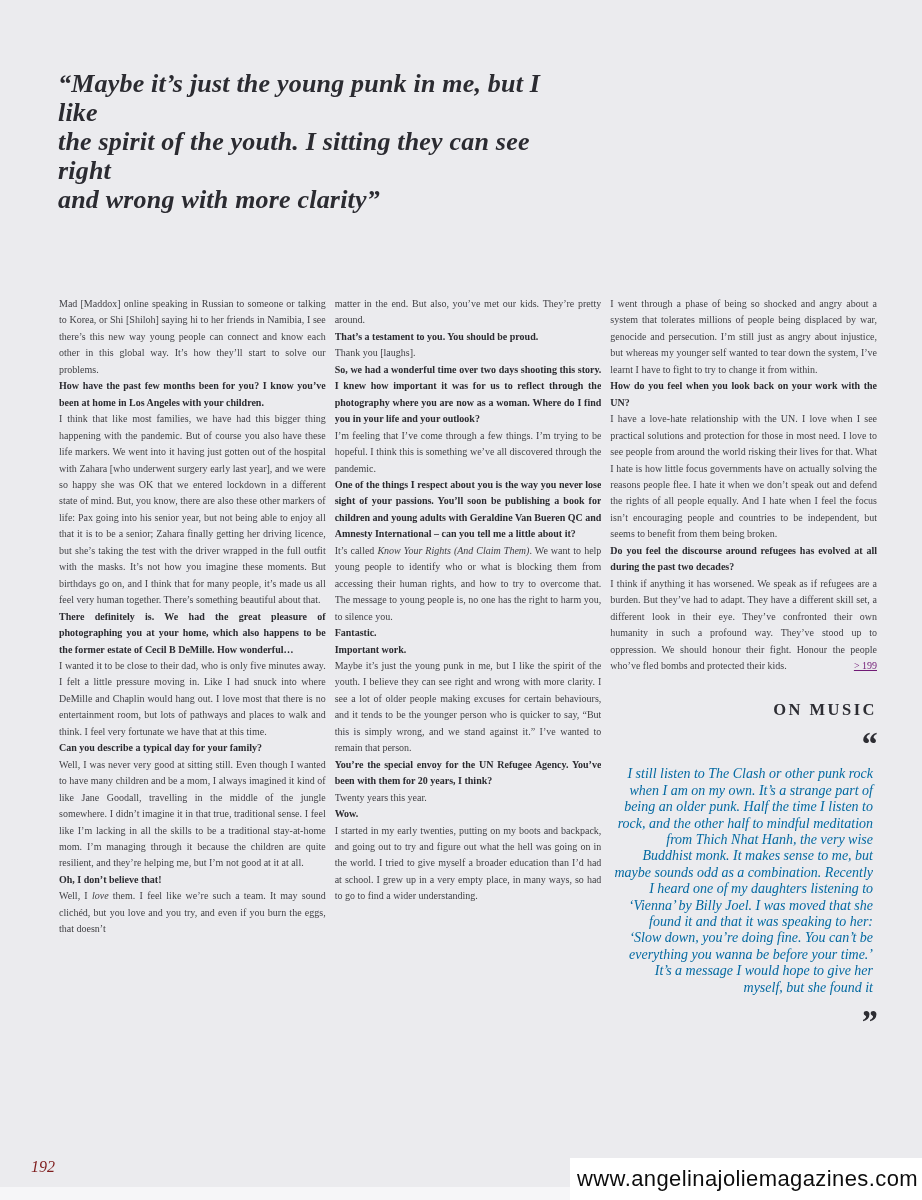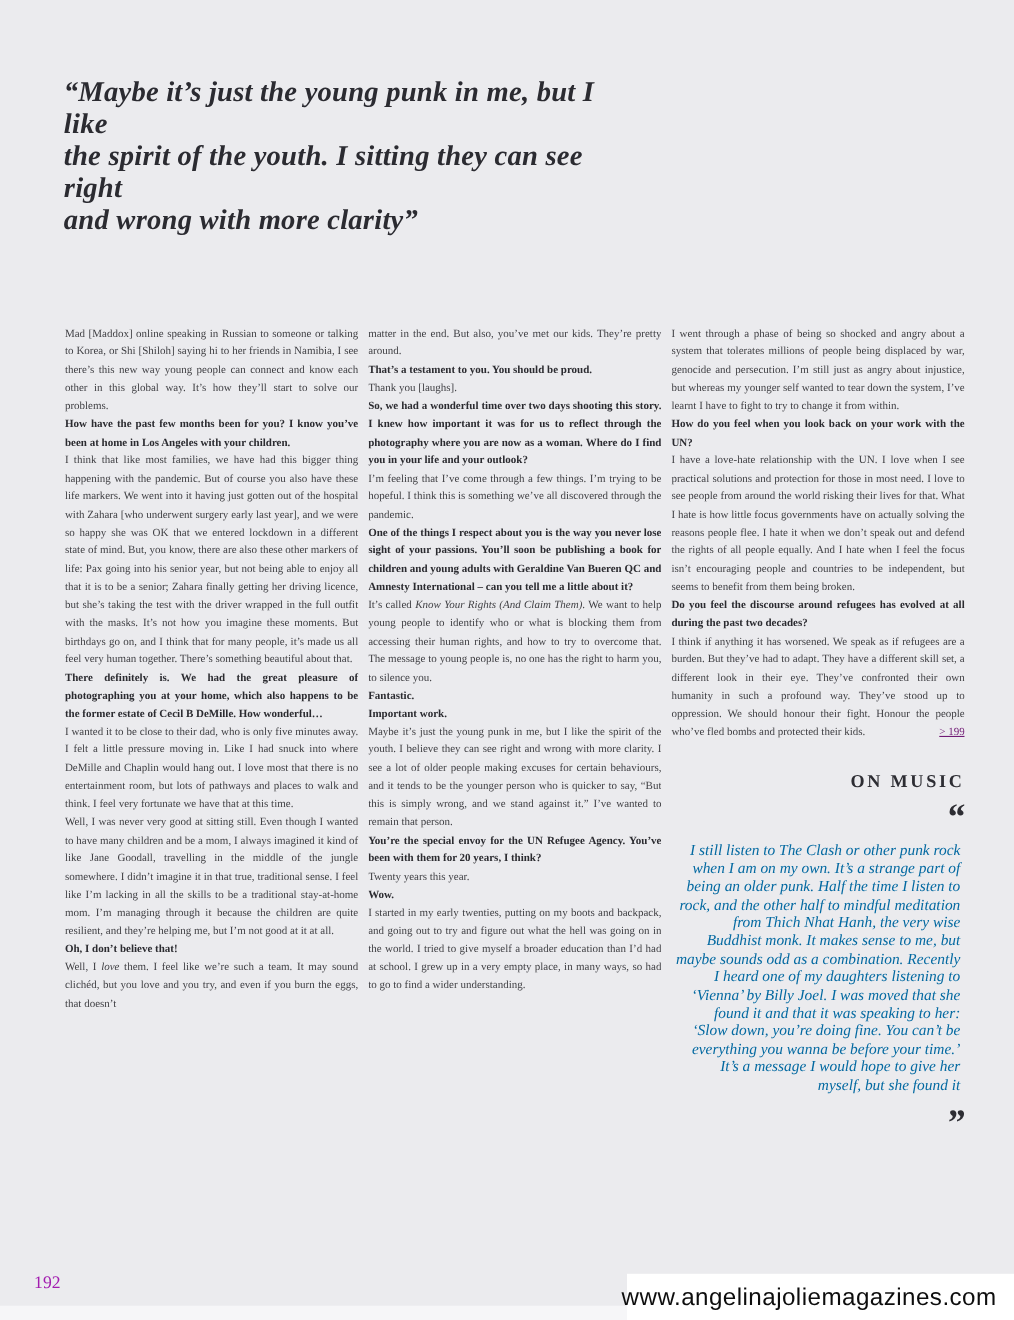--- a/index.html
+++ b/index.html
@@ -38,32 +38,32 @@
     display:block;margin-top:14px;font-style:italic;
   }
   .quote-mark.close{margin-top:16px;}
   .sidebar-text{
     margin-top:12px;padding:0 4px;
     font-style:italic;font-size:14px;line-height:16.4px;color:#0369a1;
   }
   
   .page-number{
     position:absolute;left:31px;top:1158px;
-    font-size:16px;color:#a21caf;
+    font-style:italic;font-size:16px;color:#7f1d1d;
   }
   .bottom-strip{
     position:absolute;left:0;bottom:0;width:922px;height:13px;background:#f6f6f8;
   }
   .watermark-box{
     position:absolute;right:0;bottom:0;width:352px;height:42px;background:#ffffff;
     display:flex;align-items:center;justify-content:flex-end;
   }
   .watermark{
     font-family:"Liberation Sans",sans-serif;font-size:22px;color:#0d0d0d;
-    letter-spacing:.4px;padding-right:16px;white-space:nowrap;
+    letter-spacing:.4px;padding-right:4px;white-space:nowrap;
   }
 </style>
 </head>
 <body>
 
 <div class="page">
 
   <div class="pull-quote">
     <span class="ln">“Maybe it’s just the young punk in me, but I like</span>
     <span class="ln">the spirit of the youth. I sitting they can see right</span>
@@ -71,20 +71,21 @@
   </div>
 
   <div class="columns">
     <div class="col">
       <div>
           <p class="answer"><span>Mad [Maddox] online speaking in Russian to someone or talking to Korea, or Shi [Shiloh] saying hi to her friends in Namibia, I see there’s this new way young people can connect and know each other in this global way. It’s how they’ll start to solve our problems.</span></p>
           <p class="question"><span>How have the past few months been for you? I know you’ve been at home in Los Angeles with your children.</span></p>
           <p class="answer"><span>I think that like most families, we have had this bigger thing happening with the pandemic. But of course you also have these life markers. We went into it having just gotten out of the hospital with Zahara [who underwent surgery early last year], and we were so happy she was OK that we entered lockdown in a different state of mind. But, you know, there are also these other markers of life: Pax going into his senior year, but not being able to enjoy all that it is to be a senior; Zahara finally getting her driving licence, but she’s taking the test with the driver wrapped in the full outfit with the masks. It’s not how you imagine these moments. But birthdays go on, and I think that for many people, it’s made us all feel very human together. There’s something beautiful about that.</span></p>
           <p class="question"><span>There definitely is. We had the great pleasure of photographing you at your home, which also happens to be the former estate of Cecil B DeMille. How wonderful…</span></p>
           <p class="answer"><span>I wanted it to be close to their dad, who is only five minutes away. I felt a little pressure moving in. Like I had snuck into where DeMille and Chaplin would hang out. I love most that there is no entertainment room, but lots of pathways and places to walk and think. I feel very fortunate we have that at this time.</span></p>
+          <p class="question"><span>Can you describe a typical day for your family?</span></p>
           <p class="answer"><span>Well, I was never very good at sitting still. Even though I wanted to have many children and be a mom, I always imagined it kind of like Jane Goodall, travelling in the middle of the jungle somewhere. I didn’t imagine it in that true, traditional sense. I feel like I’m lacking in all the skills to be a traditional stay-at-home mom. I’m managing through it because the children are quite resilient, and they’re helping me, but I’m not good at it at all.</span></p>
           <p class="question"><span>Oh, I don’t believe that!</span></p>
           <p class="answer"><span>Well, I </span><span class="it">love</span><span> them. I feel like we’re such a team. It may sound clichéd, but you love and you try, and even if you burn the eggs, that doesn’t</span></p>
         </div>
     </div>
     <div class="col">
       <div>
           <p class="answer"><span>matter in the end. But also, you’ve met our kids. They’re pretty around.</span></p>
           <p class="question"><span>That’s a testament to you. You should be proud.</span></p>
           <p class="answer"><span>Thank you [laughs].</span></p>

